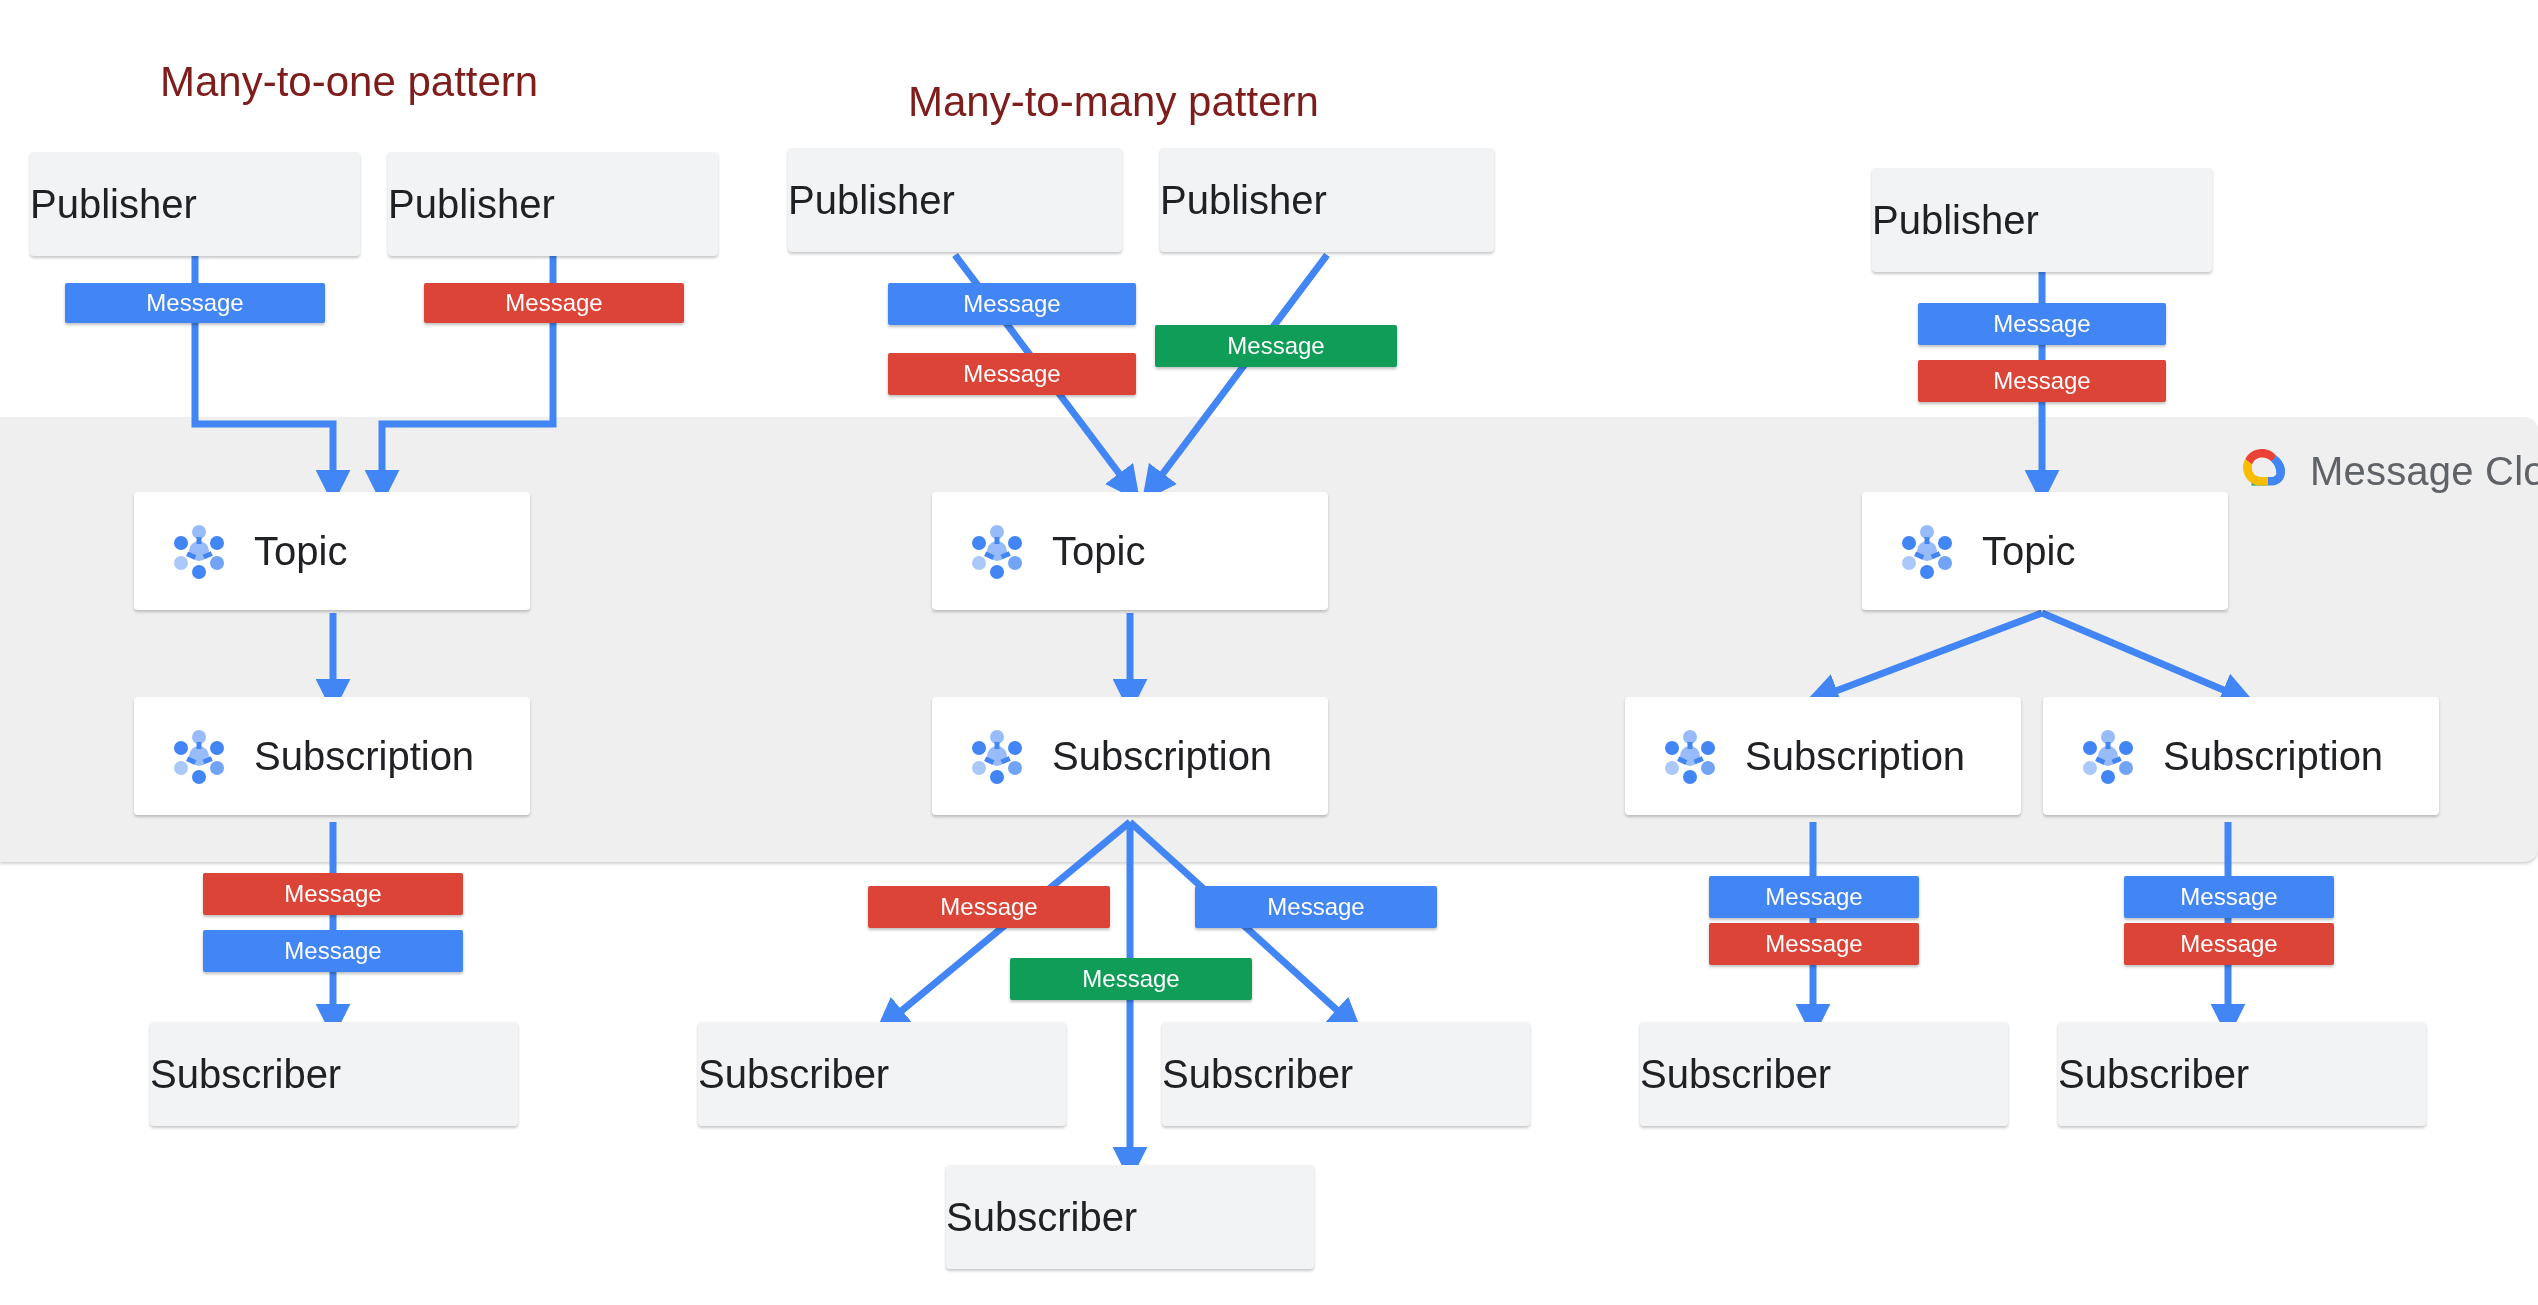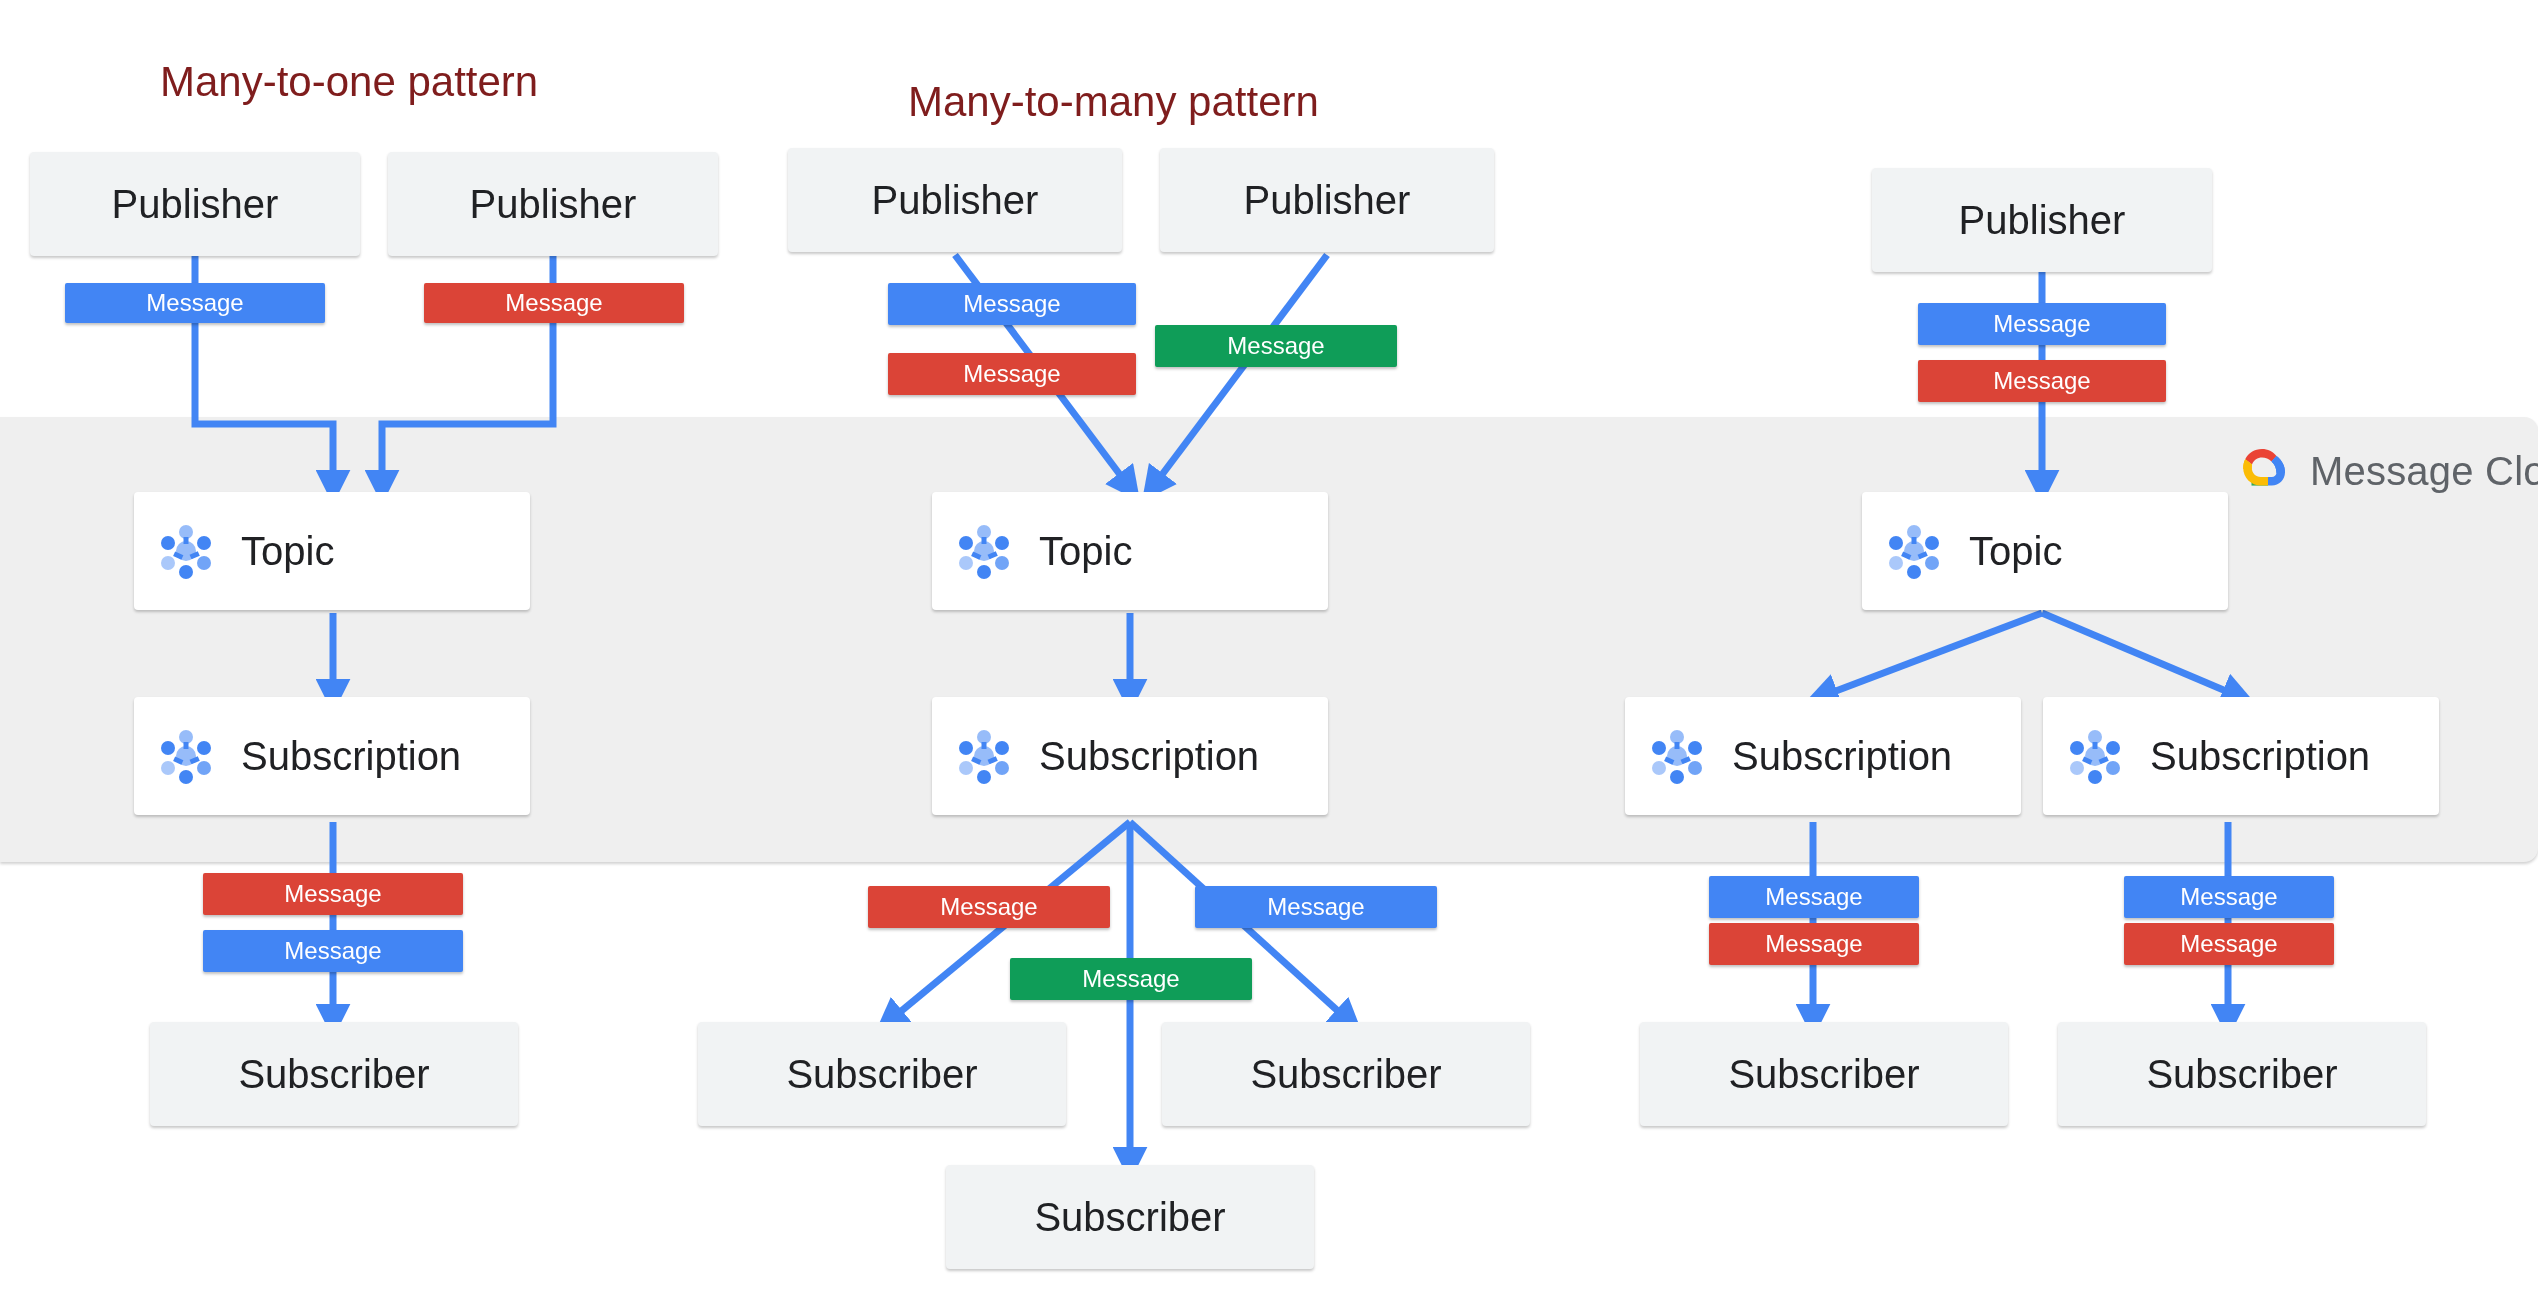--- a/index.html
+++ b/index.html
@@ -10,25 +10,25 @@
   
   .cloud-band{position:absolute;left:0;top:417px;width:2538px;height:445px;
       background:#efefef;border-radius:0 14px 14px 0;
       box-shadow:0 2px 3px rgba(0,0,0,.18);}
   .gc-logo{position:absolute;display:flex;align-items:center;gap:16px;}
   .gc-word{font-size:40px;color:#5f6368;letter-spacing:.2px;white-space:nowrap;}
   .gc-word .c2{color:#5f6368;}
 
   
   .node{position:absolute;box-sizing:border-box;display:flex;align-items:center;
-        justify-content:center;border-radius:4px;
+        border-radius:4px;
         box-shadow:0 2px 3px rgba(0,0,0,.22);}
   .node.plain{background:#f1f3f4;color:#202124;font-size:40px;}
   .node.psnode{background:#fff;color:#202124;font-size:40px;
-        justify-content:flex-start;padding-left:23px;gap:26px;}
+        justify-content:flex-start;padding-left:36px;gap:26px;}
   .node.psnode .lbl{flex:0 0 auto;}
 
   
   .ps-icon{flex:0 0 auto;display:block;}
 
   
   .msg{position:absolute;box-sizing:border-box;display:flex;align-items:center;
        justify-content:center;color:#fff;font-size:24px;border-radius:2px;
        box-shadow:0 2px 3px rgba(0,0,0,.25);white-space:nowrap;}
   .msg.blue{background:#4285f4;}

